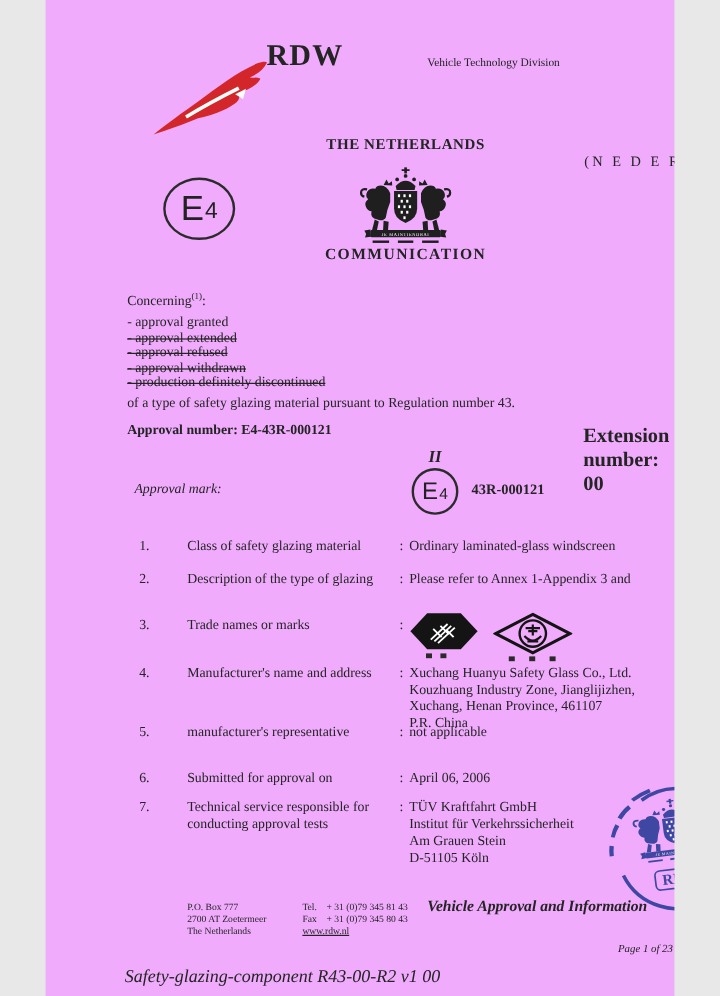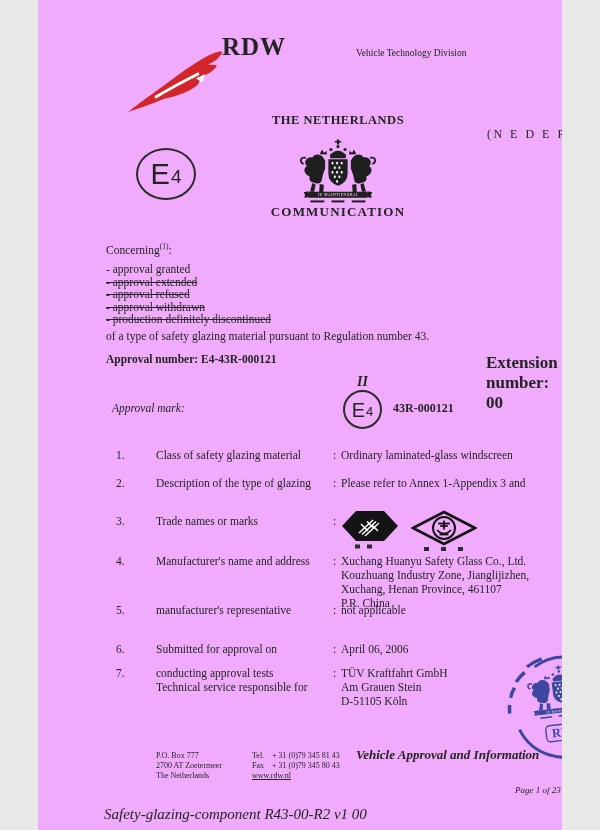--- a/index.html
+++ b/index.html
@@ -250,26 +250,27 @@
       </div>
     <span class="colon">:</span>
     <div class="val">
         <div>April 06, 2006</div>
       </div>
   </div>
 
   <div class="item" style="top:666px">
     <span class="no">7.</span>
     <div class="lbl">
+      <div>Technical service responsible for</div>
       <div>conducting approval tests</div>
-      <div>Technical service responsible for</div>
     </div>
     <span class="colon">:</span>
     <div class="val">
       <div>TÜV Kraftfahrt GmbH</div>
+      <div>Institut für Verkehrssicherheit</div>
       <div>Am Grauen Stein</div>
       <div>D-51105 Köln</div>
     </div>
   </div>
 
   <svg class="abs stamp" width="126" height="112" viewBox="0 0 126 112">
     <path d="M39.6,13.7 A50,50 0 1 1 17,74.1" fill="none" stroke="currentColor" stroke-width="3"></path>
     <g fill="currentColor">
       <path d="M31,11.5 q8,-4.5 16,-6.5 l1,3 q-8,2 -15,6 z"></path>
       <path d="M18,25.5 q5,-6 10,-9 l2,3 q-5,3 -9,8 z"></path>

